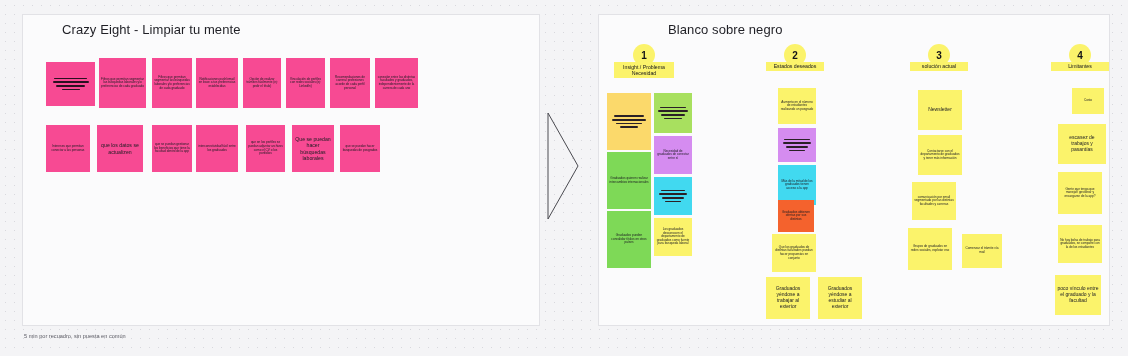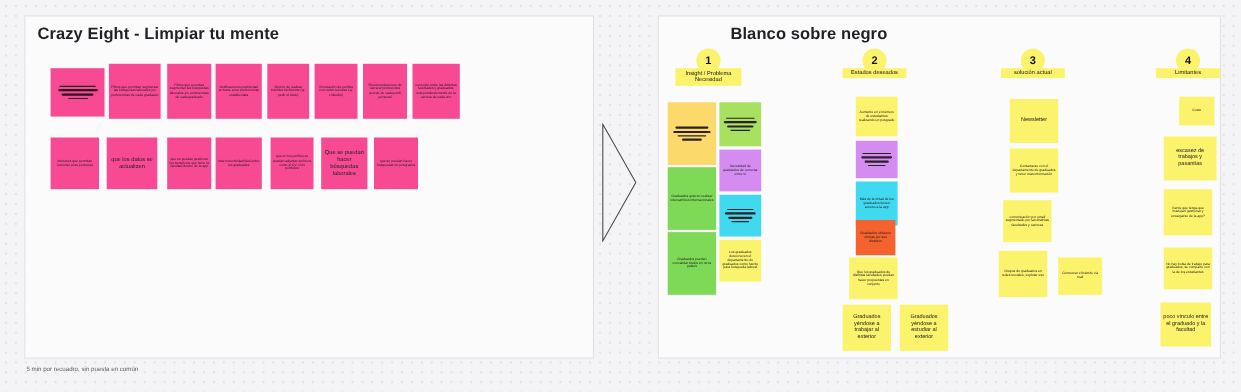--- a/index.html
+++ b/index.html
@@ -18,25 +18,26 @@
     background-position:1px 1px;
   }
   .frame{
     position:absolute;
     background:#fbfbfc;
     border:1px solid #e2e2e6;
     box-sizing:border-box;
   }
   .frame-title{
     position:absolute;
-    font-size:15px;
-    font-weight:bold;
+    font-size:13px;
+    font-weight:normal;
     color:#1f1f25;
     letter-spacing:0.1px;
     white-space:nowrap;
+    margin-left:28px;
   }
   .caption{
     position:absolute;
     font-size:5.6px;
     color:#5a5a63;
     white-space:nowrap;
   }
   .note{
     position:absolute;
     box-sizing:border-box;
@@ -137,21 +138,21 @@
       <div class="note" style="left: 340px; top: 125px; width: 40px; height: 47px; background: rgb(247, 74, 147); font-size: 3.1px;">
         <span>que se puedan hacer busquedas de posgrados</span>
       </div>
     </div>
 
   <svg class="arrow" style="left:547px;top:112px;width:34px;height:108px;" viewBox="0 0 34 108">
     <path d="M1,1 L1,107 L31,54 Z" fill="none" stroke="#4a4a50" stroke-width="1"></path>
   </svg>
 
   <div class="frame" style="left:598px;top:14px;width:512px;height:312px;"></div>
-  <div class="frame-title" style="left:634px;top:22px;padding-left:30px;">Blanco sobre negro</div>
+  <div class="frame-title" style="left:610px;top:22px;padding-left:30px;">Blanco sobre negro</div>
 
   <div id="right-cols">
       <div class="hdr-num" style="left: 633px; top: 44px; width: 22px; height: 22px;">1</div>
       <div class="hdr-label" style="left: 614px; top: 62px; width: 60px; height: 16px; white-space: pre-line;">Insight / Problema
 Necesidad</div>
       <div class="note" style="left: 607px; top: 93px; width: 44px; height: 57px; background: rgb(251, 217, 107); font-size: 3.1px;">
         <div class="lines">
           <i style="width: 74%; height: 1.6px; background: rgb(42, 32, 38);"></i>
           <i style="width: 86%; height: 1.6px; background: rgb(42, 32, 38);"></i>
           <i style="width: 64%; height: 1.6px; background: rgb(42, 32, 38);"></i>

